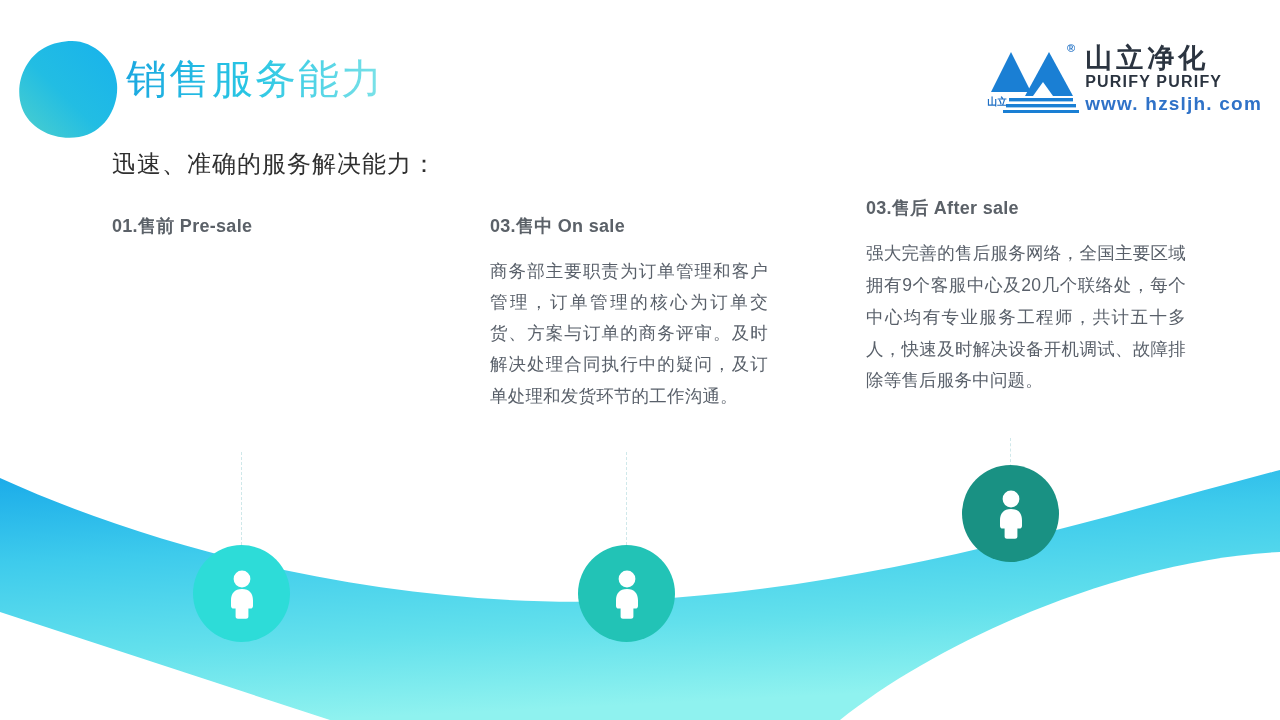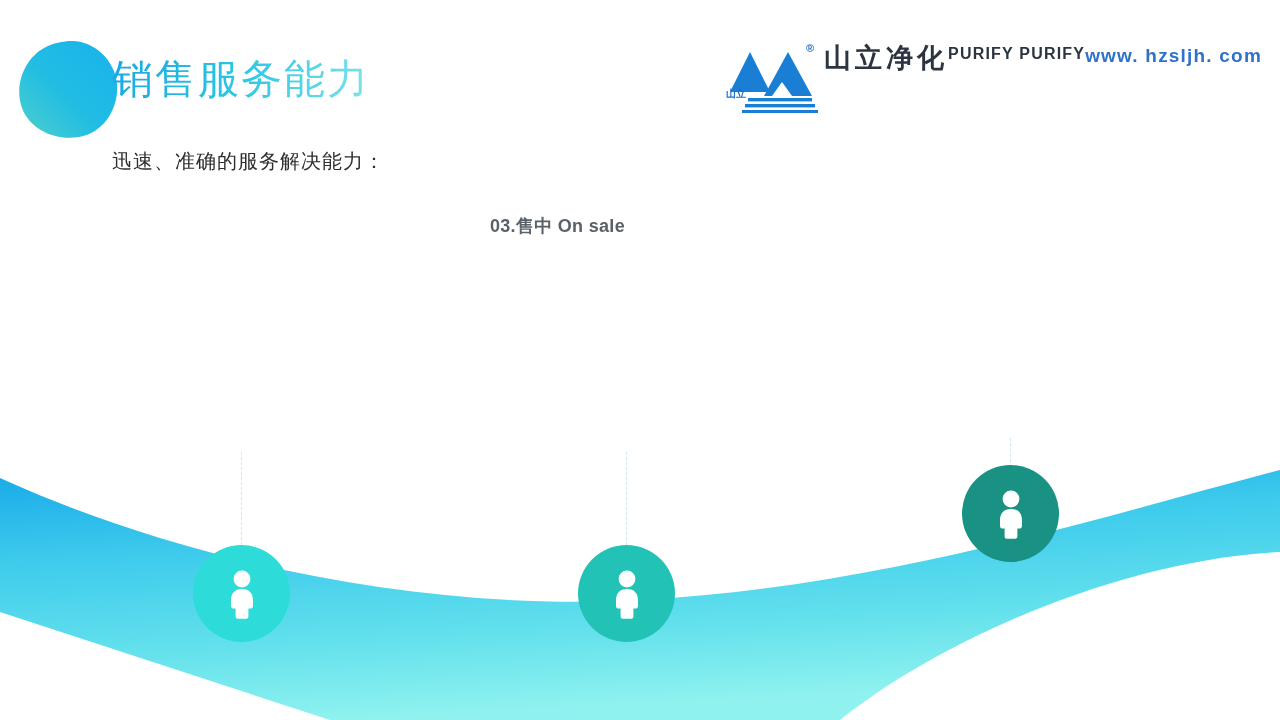--- a/index.html
+++ b/index.html
@@ -8,43 +8,43 @@
 
   #slide { position:absolute; inset:0; width:1280px; height:720px; background:#fff; overflow:hidden; }
 
   
   #wave-layer { position:absolute; left:0; top:0; width:1280px; height:720px; z-index:0; pointer-events:none; }
 
   
   #blob { position:absolute; left:16px; top:38px; width:104px; height:102px; z-index:3; }
 
   #page-title {
-    position:absolute; left:112px; top:56px; z-index:4;
+    position:absolute; left:126px; top:56px; z-index:4;
     font-size:41px; font-weight:400; letter-spacing:2px;
     line-height:1.15;
     background:linear-gradient(100deg,#1ba7e0 0%,#29c6e4 48%,#7fe3e8 100%);
     -webkit-background-clip:text; background-clip:text;
     -webkit-text-fill-color:transparent; color:#2bb6e2;
     white-space:nowrap;
   }
 
   
   #logo { position:absolute; right:18px; top:38px; z-index:5; display:flex; align-items:flex-start; gap:6px; }
   #logo-mark { position:relative; width:92px; height:75px; flex:0 0 auto; }
   #logo-reg { position:absolute; right:4px; top:4px; font-size:11px; color:#1f6fc4; font-weight:700; }
-  #logo-sub-cn { position:absolute; left:0px; bottom:12px; font-size:10px; color:#1f6fc4; font-weight:700; letter-spacing:0px; }
-  #logo-text { display:flex; flex-direction:row; justify-content:center; padding-top:6px; }
+  #logo-sub-cn { position:absolute; left:0px; bottom:4px; font-size:10px; color:#1f6fc4; font-weight:700; letter-spacing:0px; }
+  #logo-text { display:flex; flex-direction:column; justify-content:center; padding-top:6px; }
   #logo-cn { font-size:27px; font-weight:700; color:#2b3440; letter-spacing:4px; line-height:1.05; }
   #logo-en { font-size:16px; font-weight:700; color:#2b3440; letter-spacing:1.2px; line-height:1.15; margin-top:1px; }
   #logo-url { font-size:19px; font-weight:700; color:#2f72c8; letter-spacing:1.2px; line-height:1.2; margin-top:1px; }
 
   
   #subtitle {
     position:absolute; left:112px; top:148px; z-index:4;
-    font-size:20px; color:#2f2f2f; font-weight:400; letter-spacing:1px; white-space:nowrap;
+    font-size:24px; color:#2f2f2f; font-weight:400; letter-spacing:1px; white-space:nowrap;
   }
 
   
   .column { position:absolute; z-index:4; }
   .col-heading {
     font-size:18px; font-weight:700; color:#5b6168; letter-spacing:0.3px;
     white-space:nowrap; margin-bottom:18px;
   }
   .col-body {
     font-size:17.5px; color:#59606a; line-height:1.78; font-weight:400;
@@ -121,26 +121,32 @@
     <div id="logo-text">
       <div id="logo-cn">山立净化</div>
       <div id="logo-en">PURIFY PURIFY</div>
       <div id="logo-url">www. hzsljh. com</div>
     </div>
   </div>
 
   <div id="subtitle">迅速、准确的服务解决能力：</div>
 
   <div class="column" id="col-1">
+    <div class="col-heading">01.售前  Pre-sale</div>
   </div>
 
   <div class="column" id="col-2">
     <div class="col-heading">03.售中 On sale</div>
+    <div class="col-body">商务部主要职责为订单管理和客户管理，订单管理的核心为订单交货、方案与订单的商务评审。及时解决处理合同执行中的疑问，及订单处理和发货环节的工作沟通。</div>
   </div>
 
+  <div class="column" id="col-3">
+    <div class="col-heading">03.售后 After sale</div>
+    <div class="col-body">强大完善的售后服务网络，全国主要区域拥有9个客服中心及20几个联络处，每个中心均有专业服务工程师，共计五十多人，快速及时解决设备开机调试、故障排除等售后服务中问题。</div>
+  </div>
 
   <div class="connector" id="connector-1"></div>
   <div class="connector" id="connector-2"></div>
   <div class="connector" id="connector-3"></div>
 
   <div class="badge" id="badge-1" style="background: rgb(45, 220, 216);">
     <svg class="person-svg" viewBox="0 0 42 52">
       <circle cx="21" cy="11" r="8.4" fill="#ffffff"></circle>
       <path d="M21,21 C13.5,21 10,25.5 10,32.5 L10,38 C10,39.6 11.2,40.6 12.6,40.6 L14.6,40.6 L14.6,48.6 C14.6,50 15.6,50.8 16.9,50.8 L25.1,50.8 C26.4,50.8 27.4,50 27.4,48.6 L27.4,40.6 L29.4,40.6 C30.8,40.6 32,39.6 32,38 L32,32.5 C32,25.5 28.5,21 21,21 Z" fill="#ffffff"></path>
     </svg>

